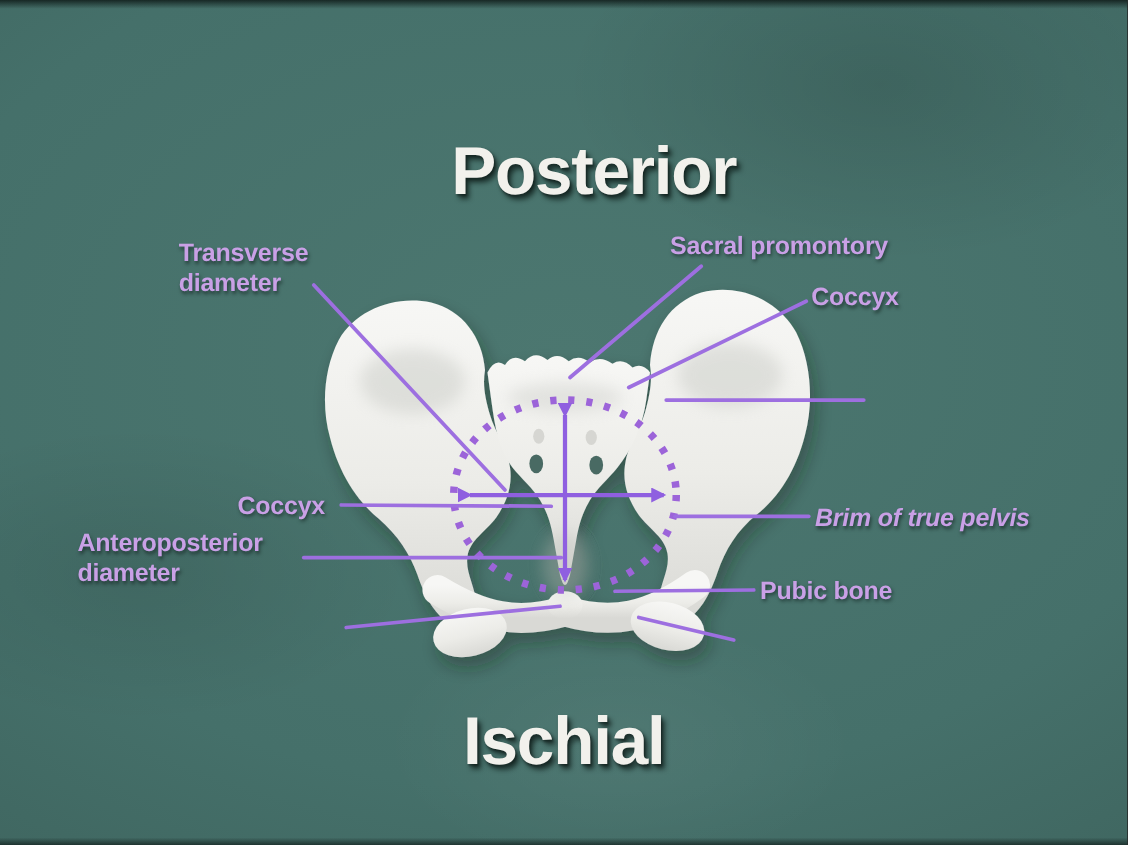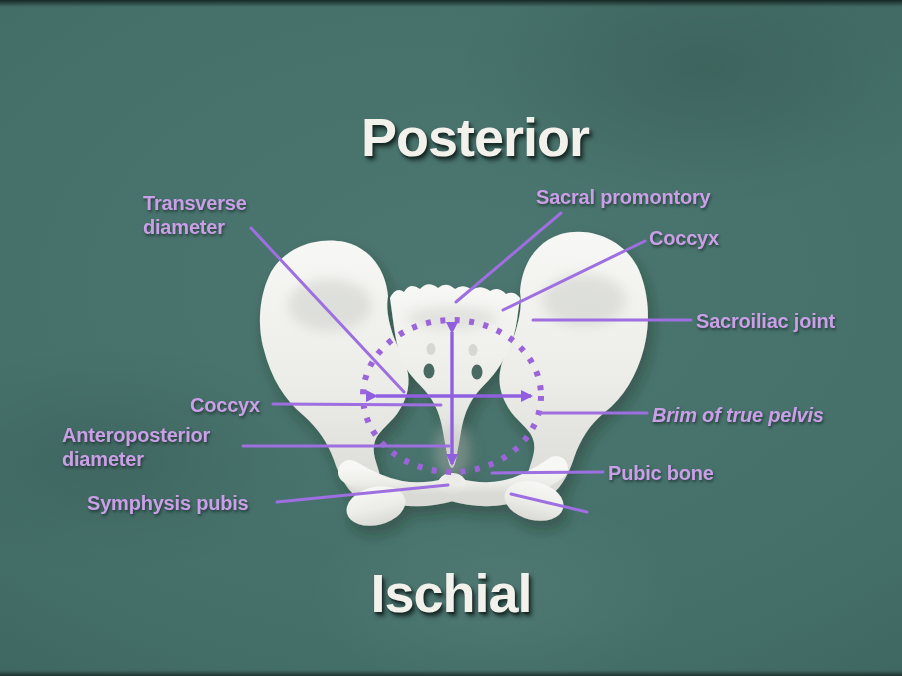--- a/index.html
+++ b/index.html
@@ -141,20 +141,18 @@
       <line class="leader" x1="587" y1="512" x2="511" y2="494"></line>
     </g>
   </svg>
 
   <div class="title top">Posterior</div>
   <div class="title bottom">Ischial</div>
 
   <div class="lbl" style="left:143px;top:191px;width:150px;">Transverse diameter</div>
   <div class="lbl" style="left:536px;top:185px;">Sacral promontory</div>
   <div class="lbl" style="left:649px;top:226px;">Coccyx</div>
-  <div class="lbl" style="left:696px;top:309px;">Sacroiliac joint</div>
   <div class="lbl" style="left:190px;top:393px;text-align:center;">Coccyx</div>
   <div class="lbl" style="left:652px;top:403px;font-style:italic;">Brim of true pelvis</div>
   <div class="lbl" style="left:608px;top:461px;">Pubic bone</div>
   <div class="lbl" style="left:62px;top:423px;width:185px;">Anteroposterior diameter</div>
-  <div class="lbl" style="left:87px;top:491px;">Symphysis pubis</div>
 
 </div>
 
 </body></html>

